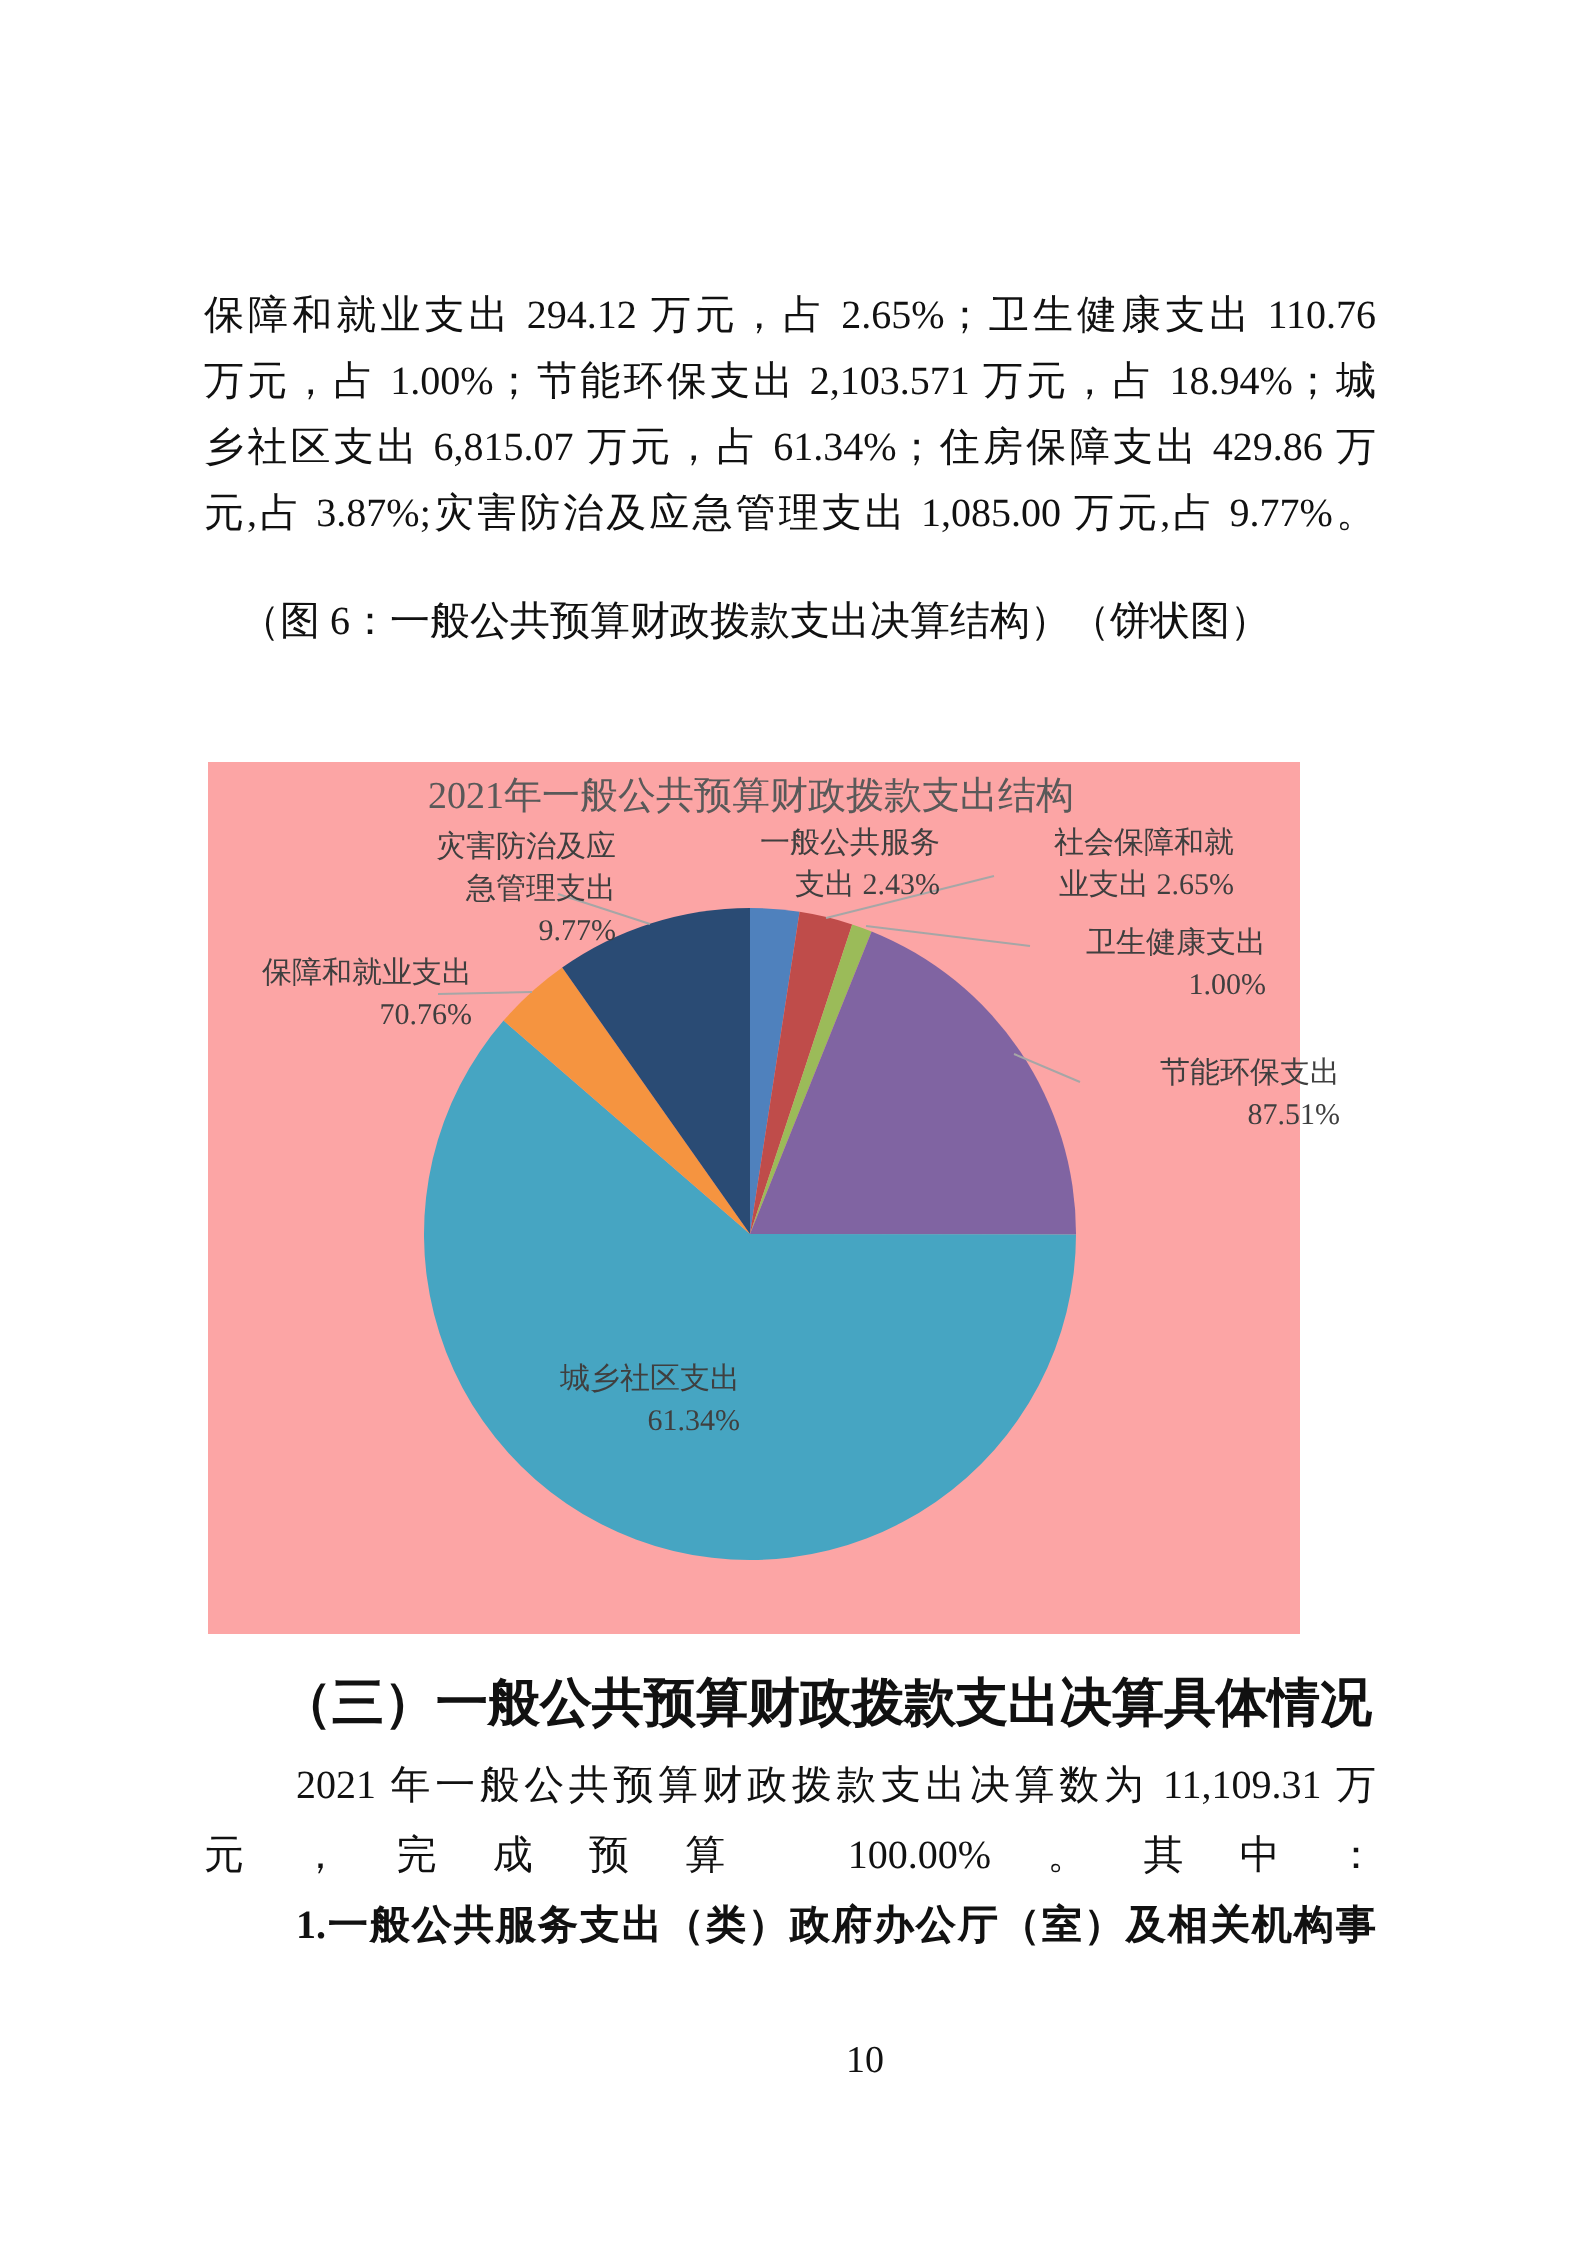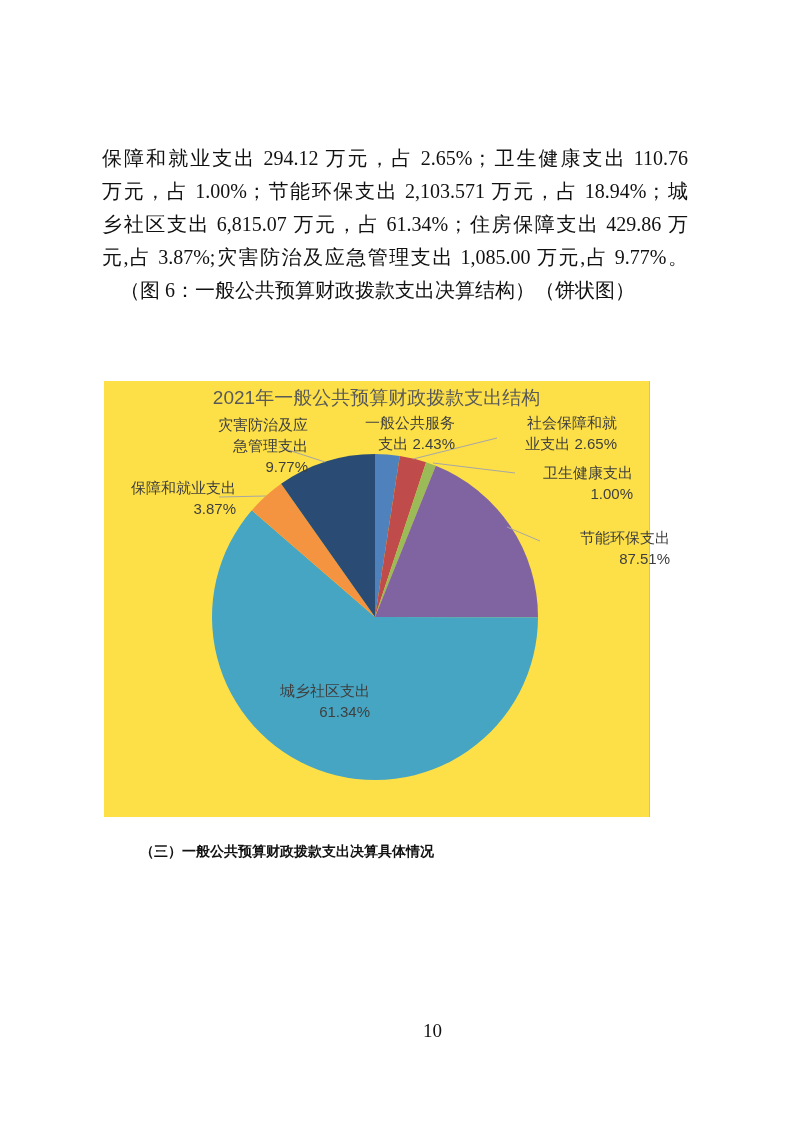--- a/index.html
+++ b/index.html
@@ -14,44 +14,44 @@
     background:#ffffff; overflow:hidden;
   }
   
   .textblock { position:absolute; left:102px; width:586px; }
   .line {
     font-size:20px; line-height:33px; min-height:33px;
     text-align:justify; text-align-last:justify;
   }
   .noj { text-align:left; text-align-last:left; }
   .indent2 { text-indent:46px; }
-  .indent1 { text-indent:18px; }
+  .indent1 { text-indent:18px;margin-top:21px; }
   .bold { font-weight:700; }
   .sec-line { font-size:20px; line-height:35px; min-height:35px;
     text-align:justify; text-align-last:justify; }
   .heading {
     position:absolute; left:102px; width:586px;
-    font-size:14px; font-weight:700; line-height:32px; text-indent:38px;font-family:Liberation Serif, serif;
+    font-size:26px; font-weight:700; line-height:32px; text-indent:38px;font-family:Liberation Serif, serif;
   }
   
   .chart {
     position:absolute; left:104px; top:381px; width:546px; height:436px;
-    background:#fde047; border-right:1px solid #fca5a5;
-    font-family:Liberation Sans, sans-serif;
+    background:#fca5a5; border-right:3px solid #fca5a5;
+    font-family:Liberation Serif, serif;
   }
   .chart-title {
     position:absolute; top:4px; left:0; right:0;
     text-align:center; font-size:19px; color:#595959;
   }
   .chart svg { position:absolute; top:0; left:0; }
   .plabel {
     position:absolute; font-size:15px; line-height:21px;
     text-align:right; color:#3f3f3f; z-index:2;
   }
-  .lb-public   { left:211px; top:31px;  width:140px; }
+  .lb-public   { left:226px; top:31px;  width:140px; }
   .lb-social   { left:373px; top:31px;  width:140px; }
   .lb-health   { left:389px; top:81px;  width:140px; }
   .lb-env      { left:426px; top:146px; width:140px; }
   .lb-disaster { left:44px;  top:33px;  width:160px; }
   .lb-housing  { left:-8px;  top:96px;  width:140px; }
   .lb-urban    { left:126px; top:299px; width:140px; }
   
   .footer {
     position:absolute; left:0; top:1018px; width:793px;
     text-align:center; font-size:19px; line-height:26px; color:#111111;margin-left:36px;
@@ -102,27 +102,32 @@
     <div class="plabel lb-env">
       <div>节能环保支出</div>
       <div>87.51%</div>
     </div>
     <div class="plabel lb-urban">
       <div>城乡社区支出</div>
       <div>61.34%</div>
     </div>
     <div class="plabel lb-housing">
       <div>保障和就业支出</div>
-      <div>3.87%</div>
+      <div>70.76%</div>
     </div>
     <div class="plabel lb-disaster">
       <div>灾害防治及应</div>
       <div>急管理支出</div>
       <div>9.77%</div>
     </div>
   </div>
 
   <div class="heading" style="top:836px;">（三）一般公共预算财政拨款支出决算具体情况</div>
 
+  <div class="textblock" style="top:876px;">
+    <div class="sec-line indent2">2021 年一般公共预算财政拨款支出决算数为 11,109.31 万</div>
+    <div class="sec-line noj">元，完成预算 100.00%。其中：</div>
+    <div class="sec-line bold indent2">1.一般公共服务支出（类）政府办公厅（室）及相关机构事</div>
+  </div>
 
   <div class="footer">10</div>
 
 </div>
 
 </body></html>

